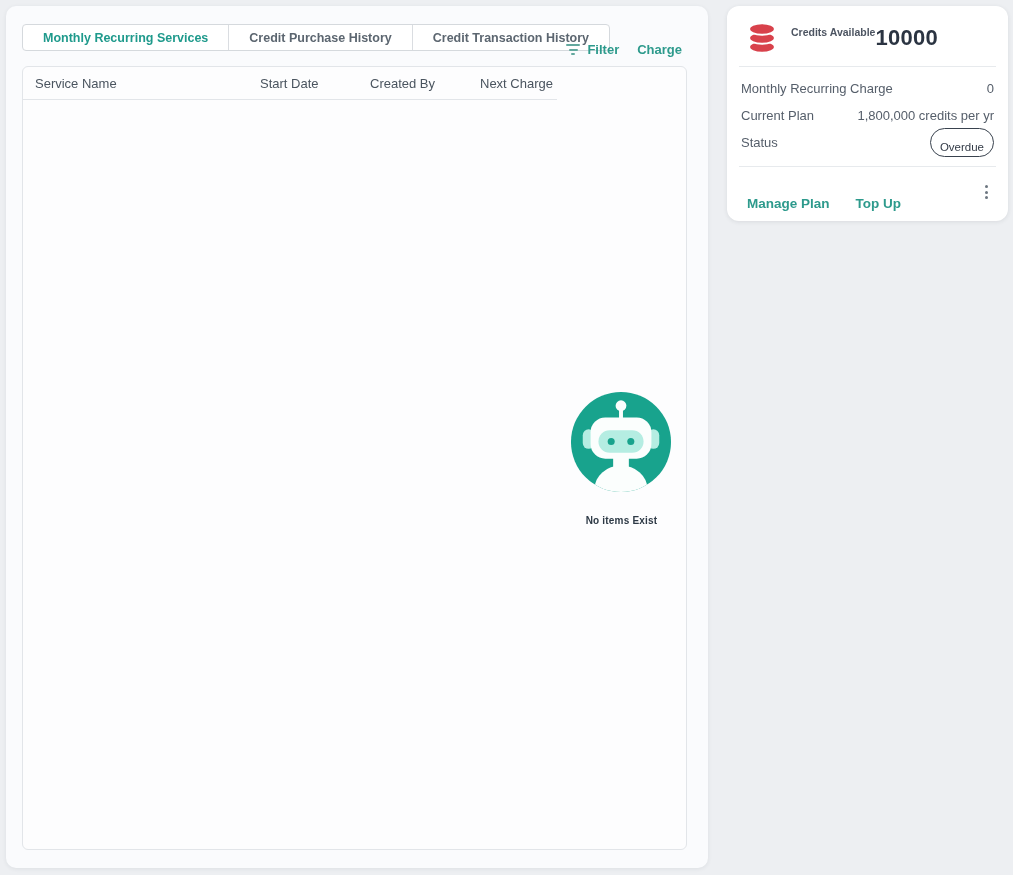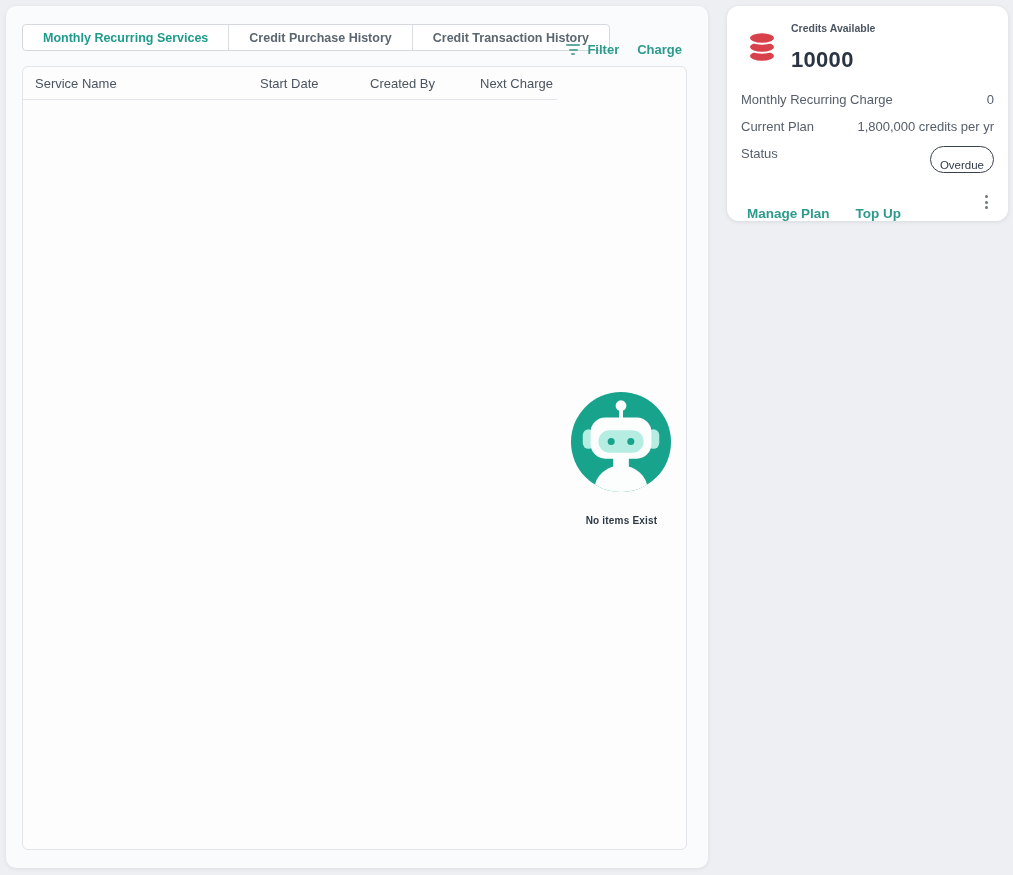--- a/index.html
+++ b/index.html
@@ -94,27 +94,27 @@
   .credits-card {
     position:absolute; left:727px; top:6px; width:281px; height:215px;
     background:#fff; border-radius:12px;
     box-shadow:0 1px 4px rgba(40,50,60,.10);
     display:flex; flex-direction:column;
   }
   .cc-head {
     display:flex; align-items:center; gap:12px;
     padding:16px 16px 12px 18px;
   }
-  .cc-meta { display:flex; flex-direction:column;gap:14px; }
+  .cc-meta { display:flex; flex-direction:row; }
   .cc-label { font-size:10.5px; font-weight:bold; color:#4d5562; }
   .cc-value { font-size:22px; font-weight:bold; color:#2b3442; letter-spacing:.3px; line-height:1.1; }
   .cc-divider { height:1px; background:#e7eaed; margin:0 12px; }
   .cc-rows { padding:8px 14px 10px 14px; display:flex; flex-direction:column; }
   .cc-row {
-    display:flex; justify-content:space-between;
+    display:flex; align-items:center; justify-content:space-between;
     height:27px; font-size:13px; color:#555e6a;
   }
   .badge {
     display:inline-block; border:1px solid #39424e; border-radius:999px;
     padding:12px 9px 3px; font-size:11.5px; color:#333b47; background:#fff;
   }
   .cc-footer {
     flex:1; display:flex; align-items:center; padding:0 16px 4px 20px; gap:26px;
   }
   .link-btn {

